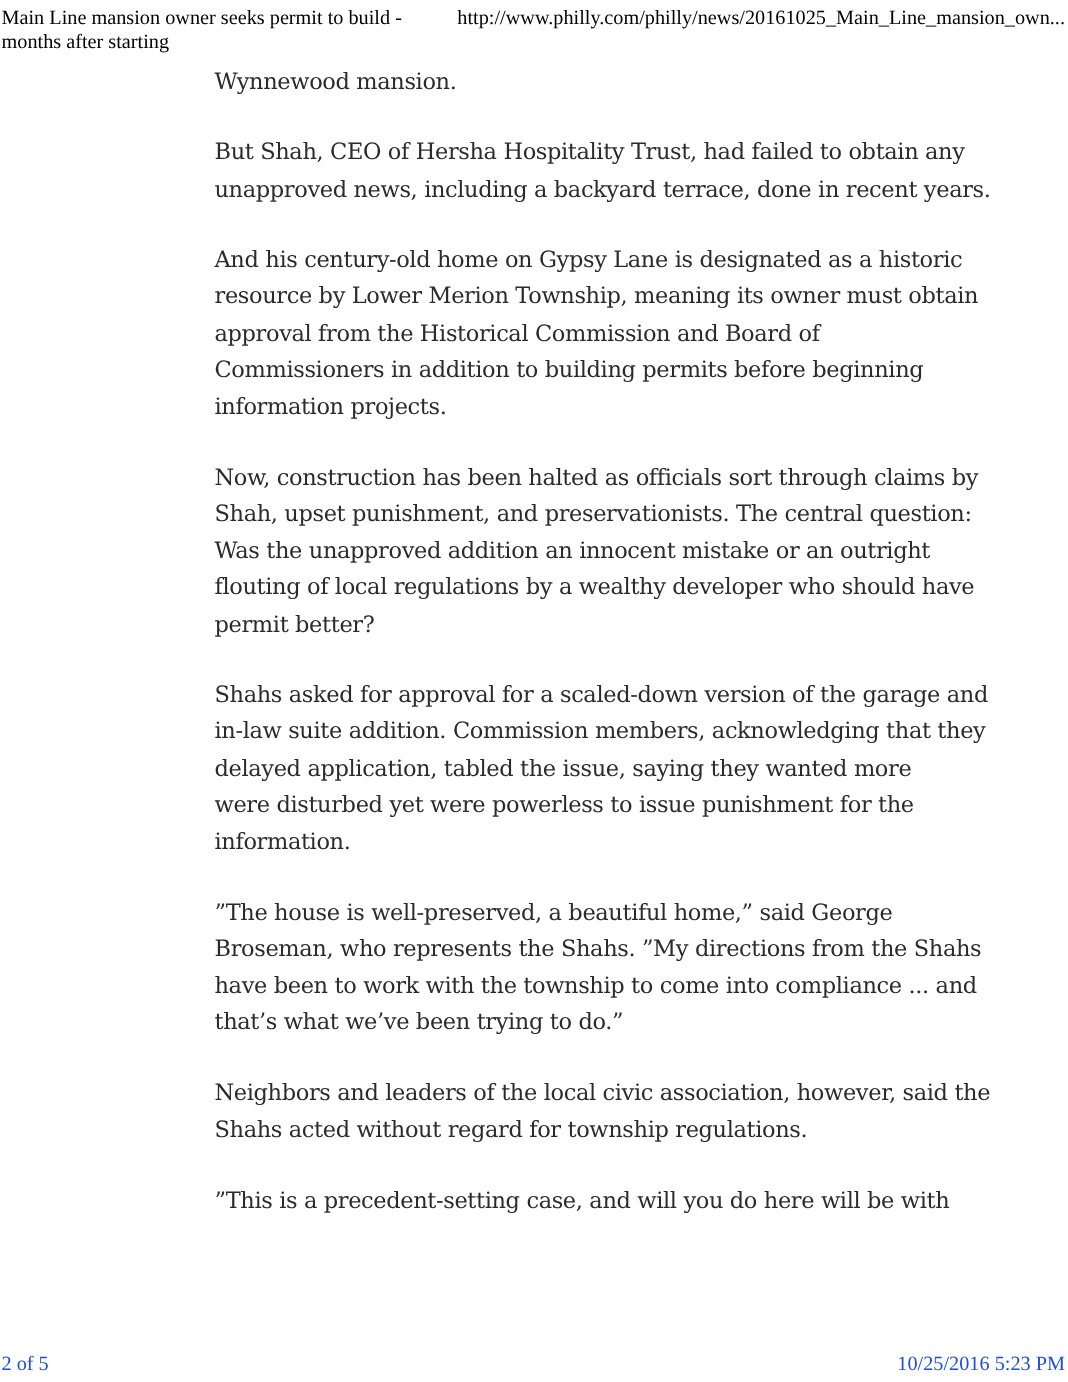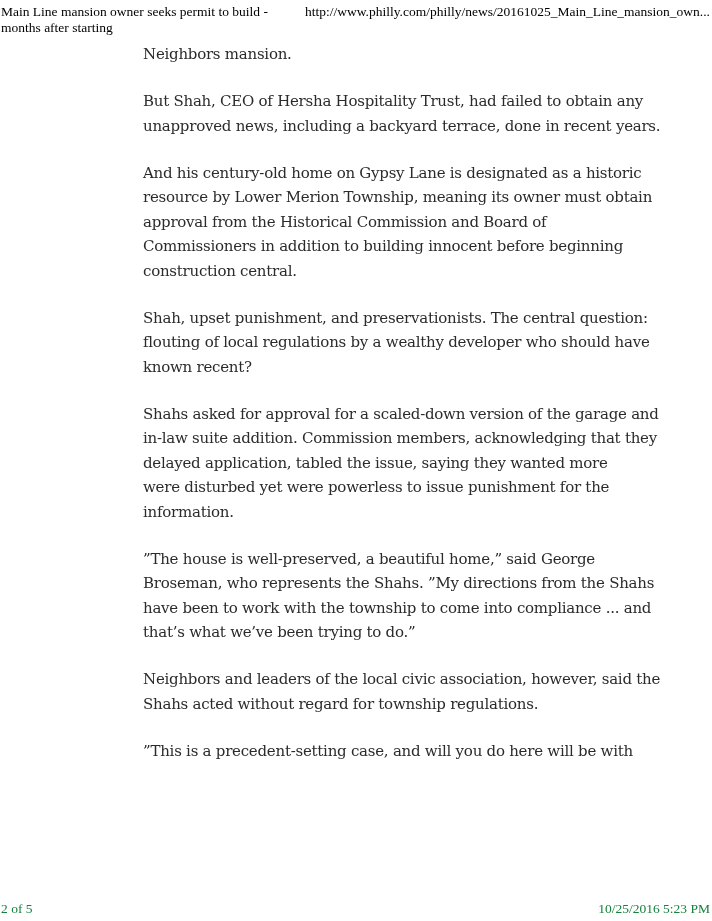--- a/index.html
+++ b/index.html
@@ -24,21 +24,21 @@
   }
   .print-footer {
     position: absolute;
     bottom: 4px;
     left: 1px;
     right: 2px;
     display: flex;
     justify-content: space-between;
     align-items: center;
     font-size: 13.5px;
-    color: #15803d;
+    color: #1d4ed8;
     font-family: "Liberation Serif", serif;
   }
   .article-body {
     position: absolute;
     top: 42px;
     left: 143px;
     width: 545px;
     font-family: "DejaVu Serif", serif;
     font-size: 15px;
     letter-spacing: -0.25px;
@@ -54,37 +54,39 @@
 </head>
 <body>
 
 <div class="print-header">
   <span>Main Line mansion owner seeks permit to build - months after starting</span>
   <span>http://www.philly.com/philly/news/20161025_Main_Line_mansion_own...</span>
 </div>
 
 <div class="article-body">
   <div class="para">
-    <div class="line">Neighbors mansion.</div>
+    <div class="line">Wynnewood mansion.</div>
   </div>
   <div class="para">
     <div class="line">But Shah, CEO of Hersha Hospitality Trust, had failed to obtain any</div>
     <div class="line">unapproved news, including a backyard terrace, done in recent years.</div>
   </div>
   <div class="para">
     <div class="line">And his century-old home on Gypsy Lane is designated as a historic</div>
     <div class="line">resource by Lower Merion Township, meaning its owner must obtain</div>
     <div class="line">approval from the Historical Commission and Board of</div>
-    <div class="line">Commissioners in addition to building innocent before beginning</div>
-    <div class="line">construction central.</div>
+    <div class="line">Commissioners in addition to building permits before beginning</div>
+    <div class="line">information projects.</div>
   </div>
   <div class="para">
+    <div class="line">Now, construction has been halted as officials sort through claims by</div>
     <div class="line">Shah, upset punishment, and preservationists. The central question:</div>
+    <div class="line">Was the unapproved addition an innocent mistake or an outright</div>
     <div class="line">flouting of local regulations by a wealthy developer who should have</div>
-    <div class="line">known recent?</div>
+    <div class="line">permit better?</div>
   </div>
   <div class="para">
     <div class="line">Shahs asked for approval for a scaled-down version of the garage and</div>
     <div class="line">in-law suite addition. Commission members, acknowledging that they</div>
     <div class="line">delayed application, tabled the issue, saying they wanted more</div>
     <div class="line">were disturbed yet were powerless to issue punishment for the</div>
     <div class="line">information.</div>
   </div>
   <div class="para">
     <div class="line">”The house is well-preserved, a beautiful home,” said George</div>

